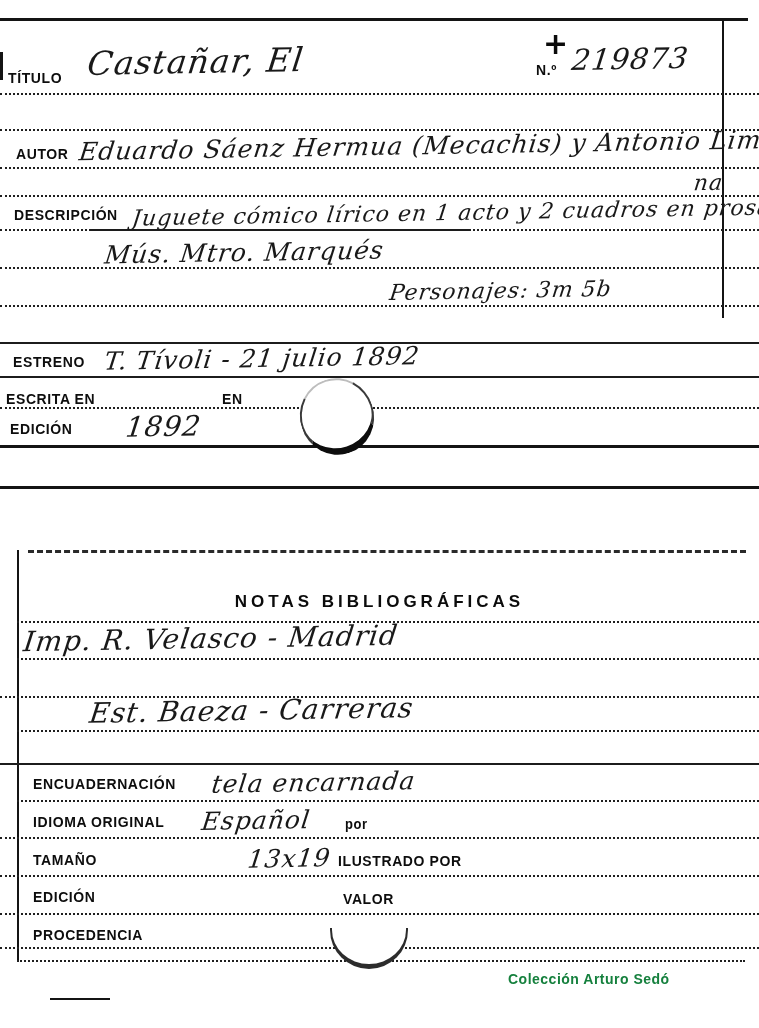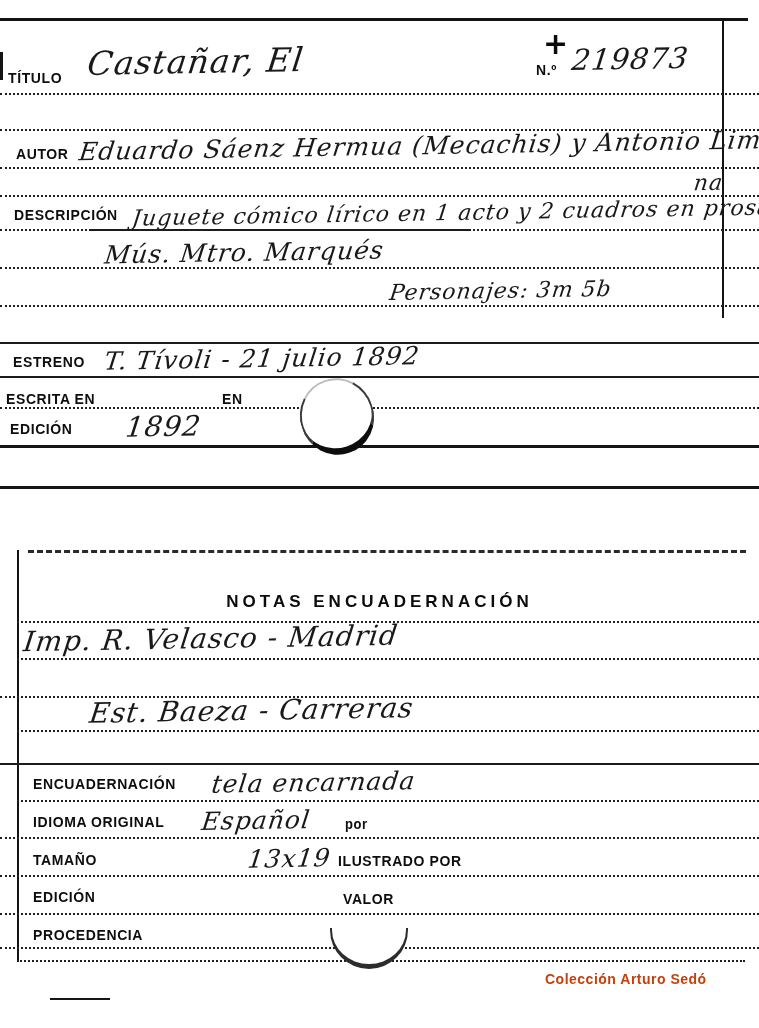--- a/index.html
+++ b/index.html
@@ -40,21 +40,21 @@
     position:absolute;z-index:5;background:#fff;
     border-radius:0 0 40px 40px;border:2px solid #2c2c2c;border-top:none;
     border-bottom-width:5px;
   }
   .heading{
     position:absolute;z-index:4;width:759px;text-align:center;
     font-weight:700;font-size:17px;letter-spacing:4px;color:#0b0b0b;
   }
   .stamp{
     position:absolute;z-index:4;font-weight:700;font-size:14px;
-    letter-spacing:0.5px;color:#c2410c;margin-left:37px;
+    letter-spacing:0.5px;color:#15803d;
   }
   .cross{
     position:absolute;z-index:6;font-weight:700;font-size:30px;color:#0b0b0b;
     font-family:"DejaVu Sans",sans-serif;
   }
   .tick{position:absolute;z-index:2;background:#141414;}
 </style>
 </head>
 <body>
 
@@ -114,21 +114,21 @@
     <div class="ln dotted" style="left:17px;top:730px;width:742px;"></div>
     <div class="ln solid-thin" style="left:0;top:763px;width:759px;"></div>
     <div class="ln dotted" style="left:17px;top:800px;width:742px;"></div>
     <div class="ln dotted" style="left:0;top:837px;width:759px;"></div>
     <div class="ln dotted" style="left:0;top:875px;width:759px;"></div>
     <div class="ln dotted" style="left:0;top:913px;width:759px;"></div>
     <div class="ln dotted" style="left:0;top:947px;width:759px;"></div>
     <div class="ln dotted" style="left:17px;top:960px;width:728px;"></div>
     <div class="tick" style="left:50px;top:998px;width:60px;height:2px;"></div>
 
-    <div class="heading" style="left:0;top:592px;">NOTAS ENCUADERNACIÓN</div>
+    <div class="heading" style="left:0;top:592px;">NOTAS BIBLIOGRÁFICAS</div>
 
     <span class="hw hw-xl" style="left:24px;top:622px;font-size:28px;">Imp. R. Velasco - Madrid</span>
     <span class="hw hw-xl" style="left:90px;top:694px;font-size:28px;">Est. Baeza - Carreras</span>
 
     <span class="lbl" style="left:33px;top:776px;">ENCUADERNACIÓN</span>
     <span class="lbl" style="left:33px;top:814px;">IDIOMA ORIGINAL</span>
     <span class="lbl lbl-sm" style="left:345px;top:817px;">por</span>
     <span class="lbl" style="left:33px;top:852px;">TAMAÑO</span>
     <span class="lbl" style="left:338px;top:853px;">ILUSTRADO POR</span>
     <span class="lbl" style="left:33px;top:889px;">EDICIÓN</span>

